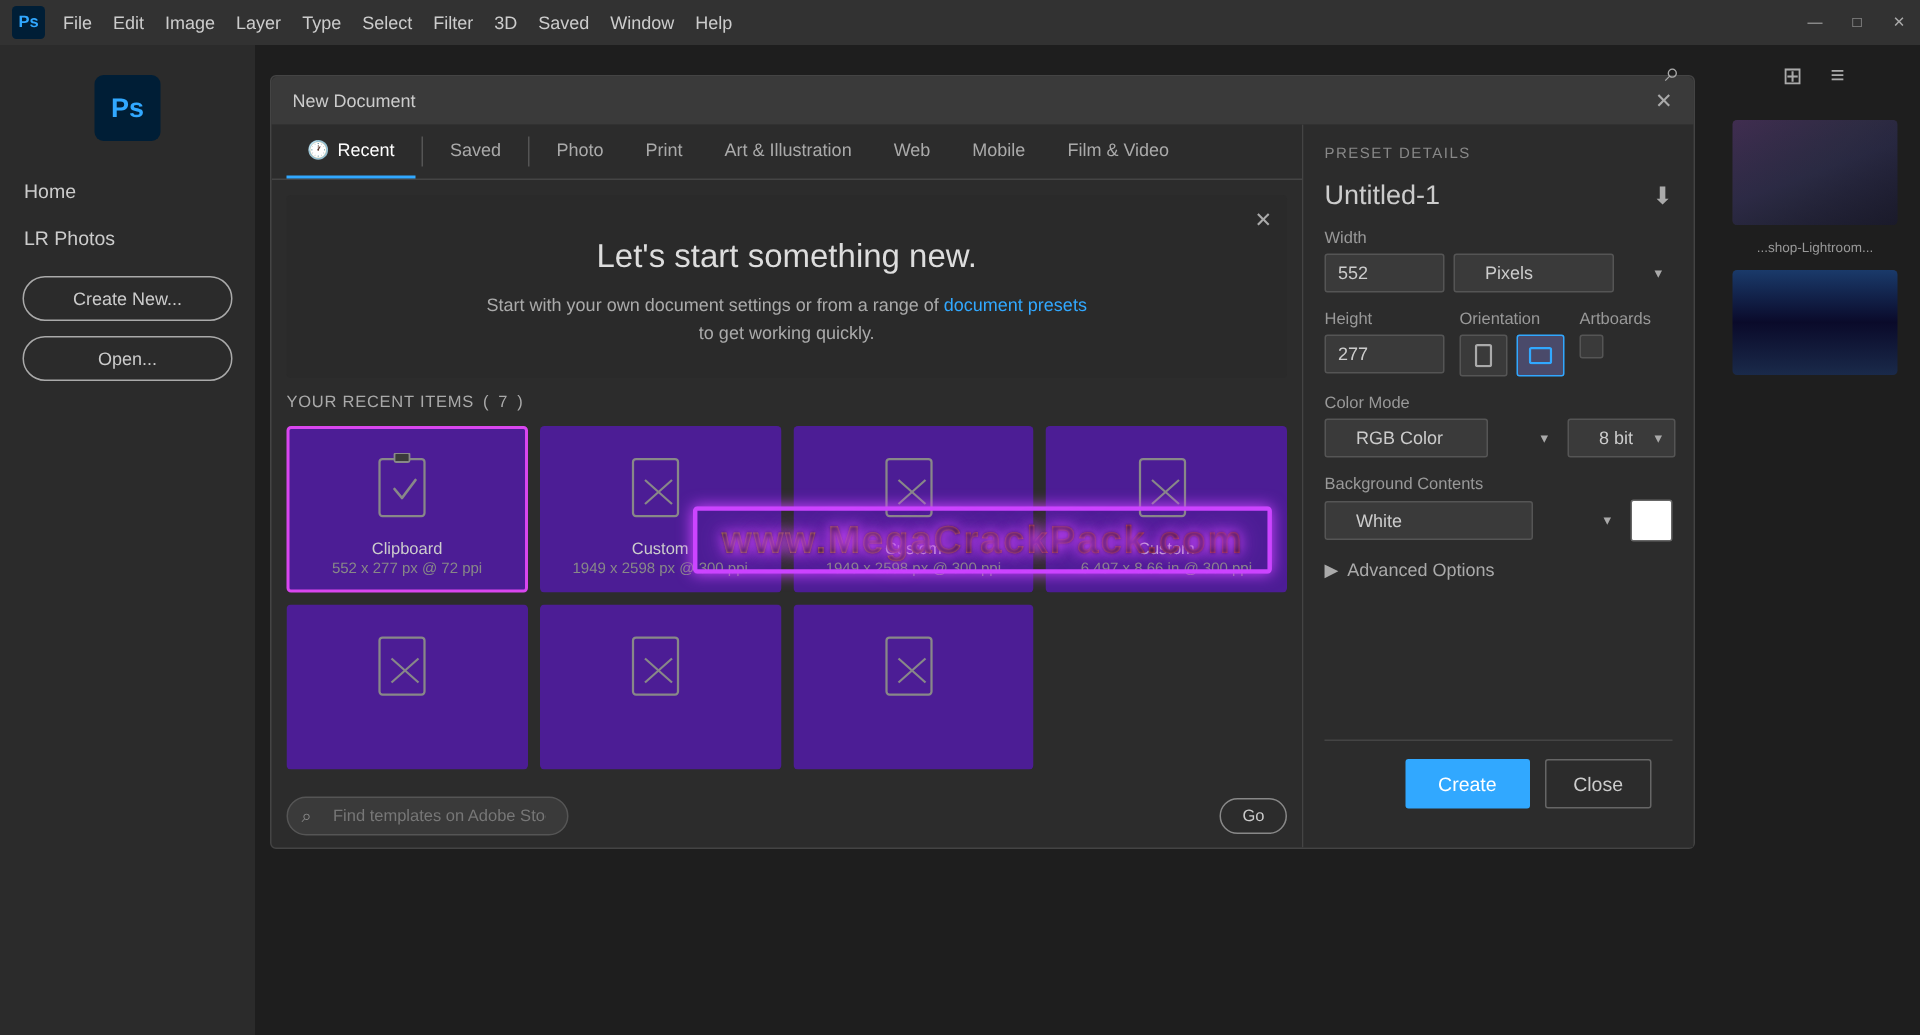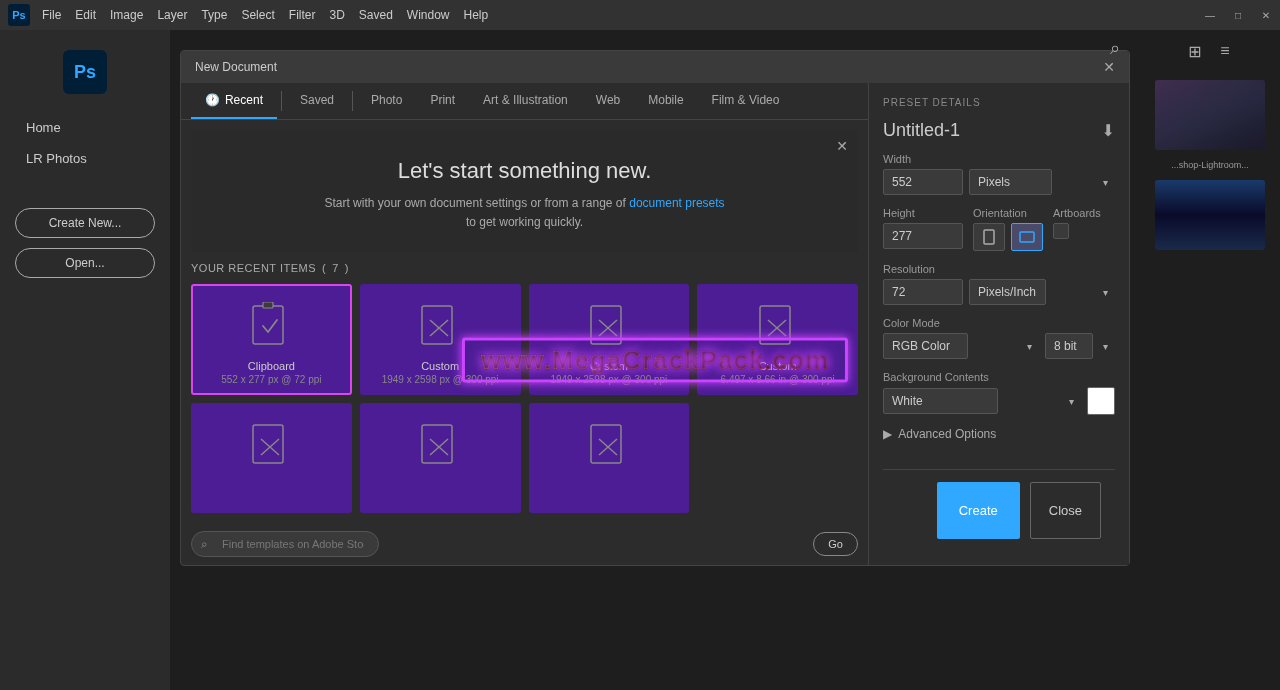--- a/index.html
+++ b/index.html
@@ -87,22 +87,22 @@
       justify-content: center;
       color: #31a8ff;
       font-weight: bold;
       font-size: 18px;
       margin: 10px auto 20px auto;
     }
     .sidebar-nav {
       display: flex;
       flex-direction: column;
       gap: 4px;
-      padding: 0 16px;
-      margin-bottom: 36px;
+      padding: 0 6px;
+      margin-bottom: 12px;
     }
     .sidebar-nav-item {
       padding: 6px 10px;
       color: #ccc;
       cursor: pointer;
       border-radius: 3px;
       font-size: 13px;
     }
     .sidebar-buttons {
       display: flex;
@@ -442,21 +442,21 @@
       padding: 5px 8px;
       font-size: 12px;
       border-radius: 2px;
       outline: none;
       width: 80px;
     }
     .field-select {
       background: #3a3a3a;
       border: 1px solid #555;
       color: #ccc;
-      padding: 5px 8px;
+      padding: 5px 20px;
       font-size: 12px;
       border-radius: 2px;
       outline: none;
       flex: 1;
       appearance: none;
       cursor: pointer;
     }
     .select-wrap {
       position: relative;
       flex: 1;
@@ -542,21 +542,21 @@
     .btn-create {
       padding: 8px 22px;
       background: #31a8ff;
       color: #fff;
       border: none;
       border-radius: 2px;
       font-size: 13px;
       cursor: pointer;
     }
     .btn-close {
-      padding: 20px 18px;
+      padding: 8px 18px;
       background: transparent;
       color: #ccc;
       border: 1px solid #666;
       border-radius: 2px;
       font-size: 13px;
       cursor: pointer;
     }
 
     
     .watermark {
@@ -803,32 +803,20 @@
               </div>
               <div>
                 <div class="field-label">Artboards</div>
                 <div class="artboards-row">
                   <div class="artboard-check"></div>
                 </div>
               </div>
             </div>
           </div>
 
-          <div>
-            <div class="field-label">Resolution</div>
-            <div class="field-row">
-              <input class="field-input" type="text" value="72" style="">
-              <div class="select-wrap">
-                <select class="field-select">
-                  <option>Pixels/Inch</option>
-                  <option>Pixels/Cm</option>
-                </select>
-              </div>
-            </div>
-          </div>
 
           <div>
             <div class="field-label">Color Mode</div>
             <div class="field-row">
               <div class="select-wrap">
                 <select class="field-select">
                   <option>RGB Color</option>
                   <option>CMYK Color</option>
                   <option>Grayscale</option>
                 </select>

